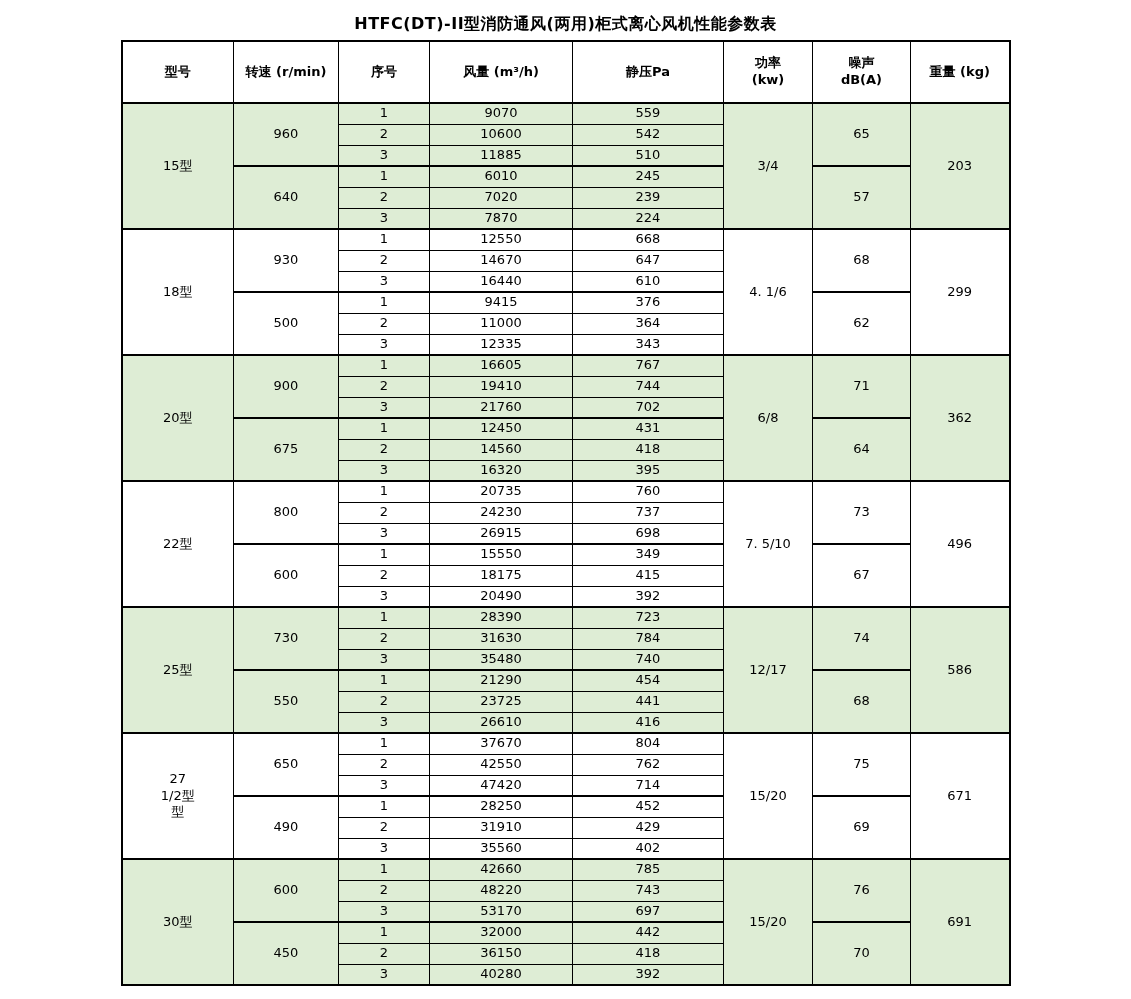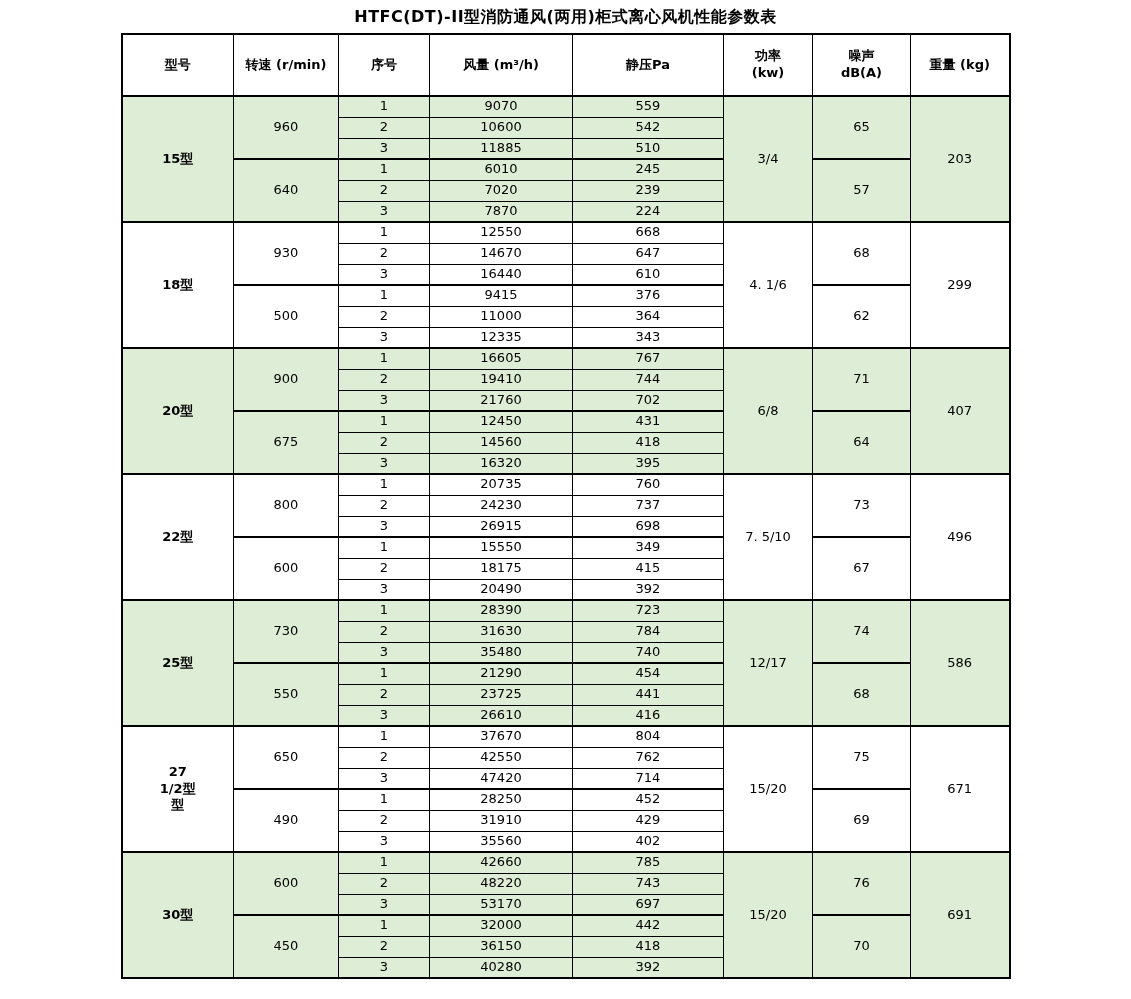--- a/index.html
+++ b/index.html
@@ -4,40 +4,40 @@
 <style>
   :root { --shaded-bg: #deedd5; --border-color: #000000; --text-color: #000000; }
   html, body { margin: 0; padding: 0; }
   body {
     width: 1131px; height: 999px; background: #ffffff;
     font-family: "DejaVu Sans", "Liberation Sans", sans-serif;
     color: var(--text-color);
   }
   .page-title {
     text-align: center; font-weight: bold; font-size: 16px;
-    padding-top: 7px; height: 23px; letter-spacing: 0.5px;
+    padding-top: 14px; height: 23px; letter-spacing: 0.5px;
   }
   table.spec {
     border-collapse: collapse; table-layout: fixed;
     width: 888px; margin: 3px auto 0 auto;
     border: 2px solid var(--border-color);
   }
   col.c0 { width: 112px; } col.c1 { width: 105px; } col.c2 { width: 91px; }
   col.c3 { width: 143px; } col.c4 { width: 151px; } col.c5 { width: 89px; }
   col.c6 { width: 98px; }  col.c7 { width: 99px; }
   th, td {
     border: 1px solid var(--border-color);
     text-align: center; vertical-align: middle;
     padding: 0; font-size: 13px; line-height: 1.3;
     white-space: pre-line; overflow: hidden;
   }
   thead tr { height: 62px; }
   thead th { font-weight: bold; }
   tbody tr { height: 21px; }
-  td.model { font-weight: bold; }
+  td.model { font-weight: normal; }
   td.shaded { background: var(--shaded-bg); }
   tr.group-start td { border-top: 2px solid var(--border-color); }
   tr.sub-start td { border-top: 2px solid var(--border-color); }
 </style>
 </head>
 <body>
 
 <div class="page-title">HTFC(DT)-II型消防通风(两用)柜式离心风机性能参数表</div>
 
 <table class="spec">
@@ -141,21 +141,21 @@
         <td>343</td>
       </tr>
       <tr class="group-start">
         <td rowspan="6" class="model shaded">20型</td>
         <td rowspan="3" class="shaded">900</td>
         <td class="shaded">1</td>
         <td class="shaded">16605</td>
         <td class="shaded">767</td>
         <td rowspan="6" class="shaded">6/8</td>
         <td rowspan="3" class="shaded">71</td>
-        <td rowspan="6" class="shaded">407</td>
+        <td rowspan="6" class="shaded">362</td>
       </tr>
       <tr>
         <td class="shaded">2</td>
         <td class="shaded">19410</td>
         <td class="shaded">744</td>
       </tr>
       <tr>
         <td class="shaded">3</td>
         <td class="shaded">21760</td>
         <td class="shaded">702</td>

